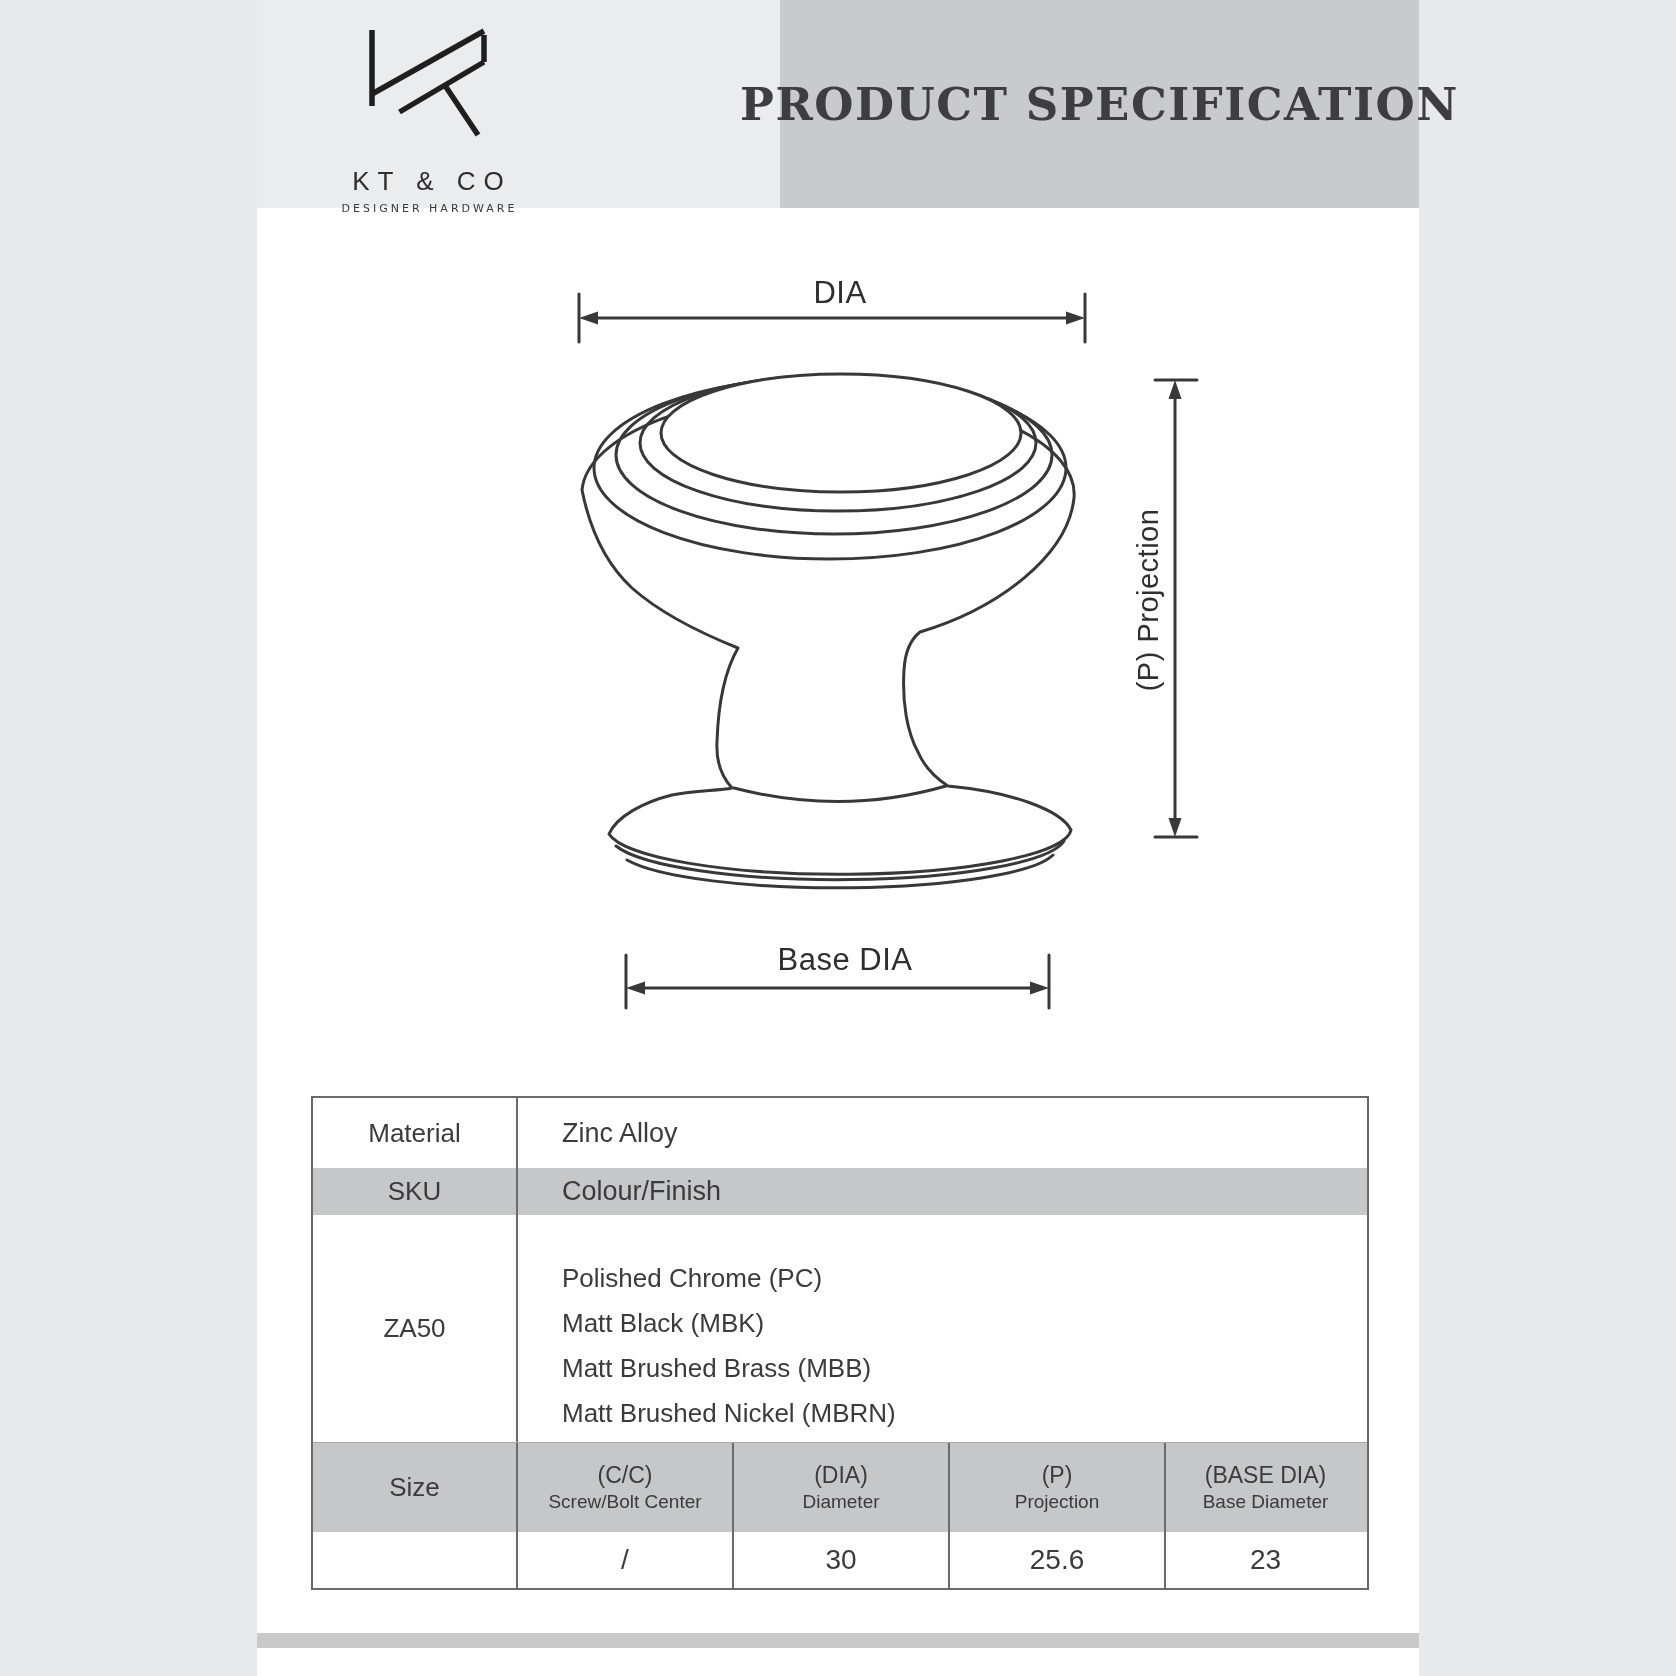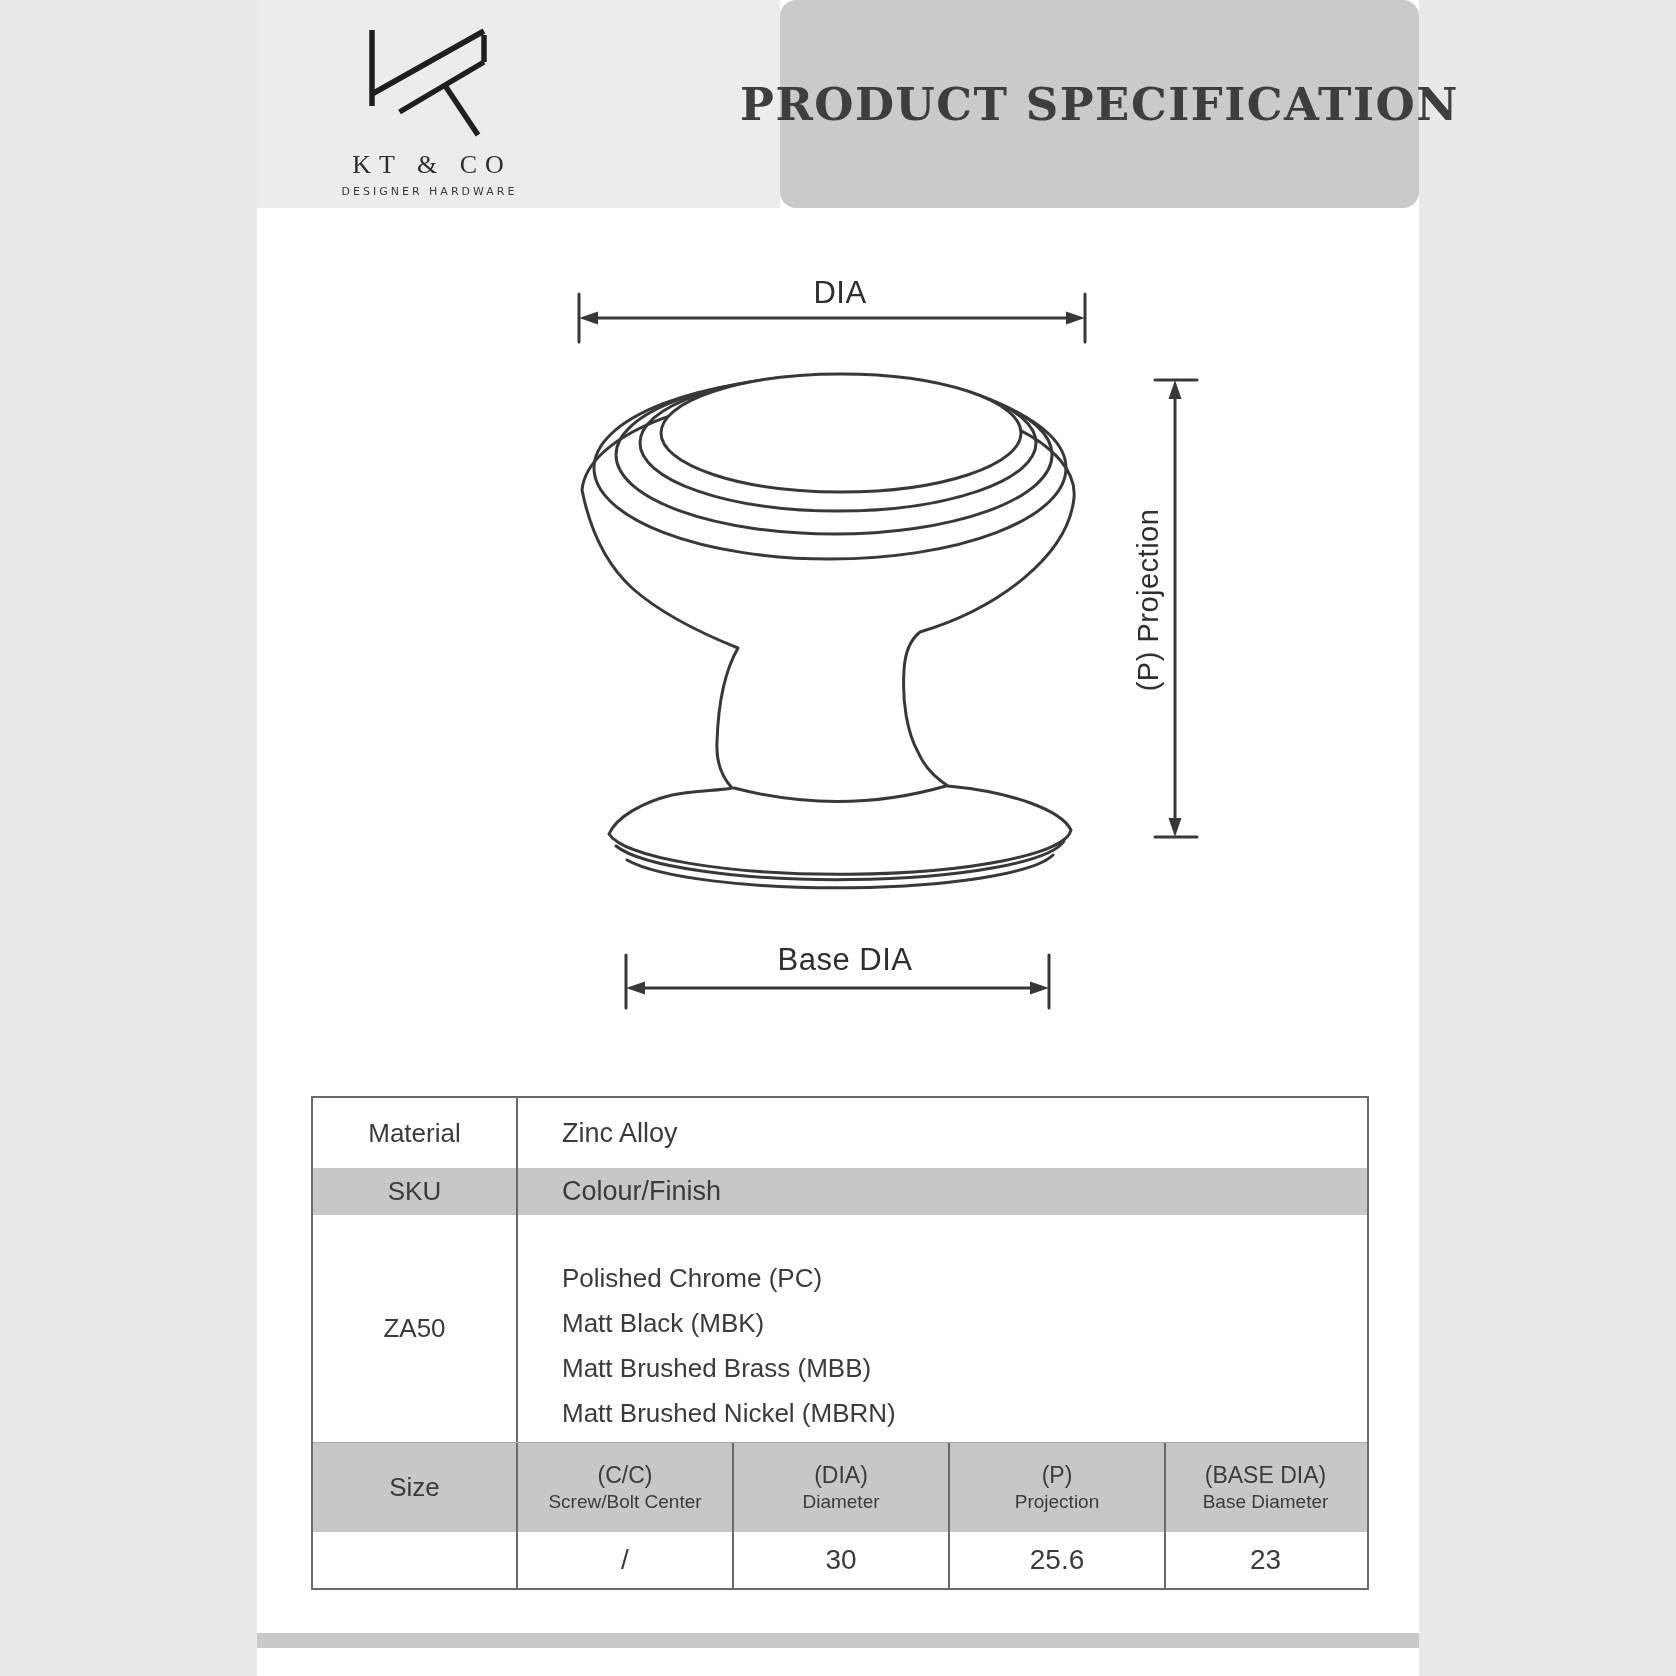--- a/index.html
+++ b/index.html
@@ -2,27 +2,27 @@
 <html><head>
 <meta charset="utf-8">
 <style>
   html,body{margin:0;padding:0;background:#e7e9eb;}
   .canvas{position:relative;width:1676px;height:1676px;background:#e7e9eb;overflow:hidden;
           font-family:"Liberation Sans",sans-serif;color:#3b3b3b;}
   .page{position:absolute;left:257px;top:0;width:1162px;height:1676px;background:#ffffff;}
 
   
   .top-strip{position:absolute;left:0;top:0;width:523px;height:208px;background:#ebecee;}
-  .banner{position:absolute;left:523px;top:0;width:639px;height:208px;background:#c9cacb;border-radius:16px;}
+  .banner{position:absolute;left:523px;top:0;width:639px;height:208px;background:#c9cacb;}
   .banner-title{position:absolute;left:50%;top:104px;transform:translate(-50%,-50%);
       font-family:"DejaVu Serif",serif;font-weight:700;font-size:45px;letter-spacing:1.5px;
       color:#3e3e41;white-space:nowrap;}
   .logo{position:absolute;left:58px;top:26px;width:226px;text-align:center;}
   .logo svg{display:block;margin:0 auto;}
-  .brand-name{margin-top:0;font-family:Liberation Serif, serif;font-size:26px;
+  .brand-name{margin-top:16px;font-family:Liberation Sans, sans-serif;font-size:26px;
       letter-spacing:8px;color:#2d2d2d;white-space:nowrap;text-indent:8px;}
   .brand-tagline{margin-top:5px;font-family:"DejaVu Sans",sans-serif;font-size:11px;
       letter-spacing:3px;color:#3a3a3a;white-space:nowrap;text-indent:3px;}
 
   
   .diagram-svg{position:absolute;left:263px;top:250px;width:710px;height:760px;}
   .dim-label{position:absolute;transform:translate(-50%,-50%);font-size:31px;color:#2f2f2f;
       letter-spacing:0.5px;white-space:nowrap;}
   .dim-label.rot{transform:translate(-50%,-50%) rotate(-90deg);font-size:29px;}
 

